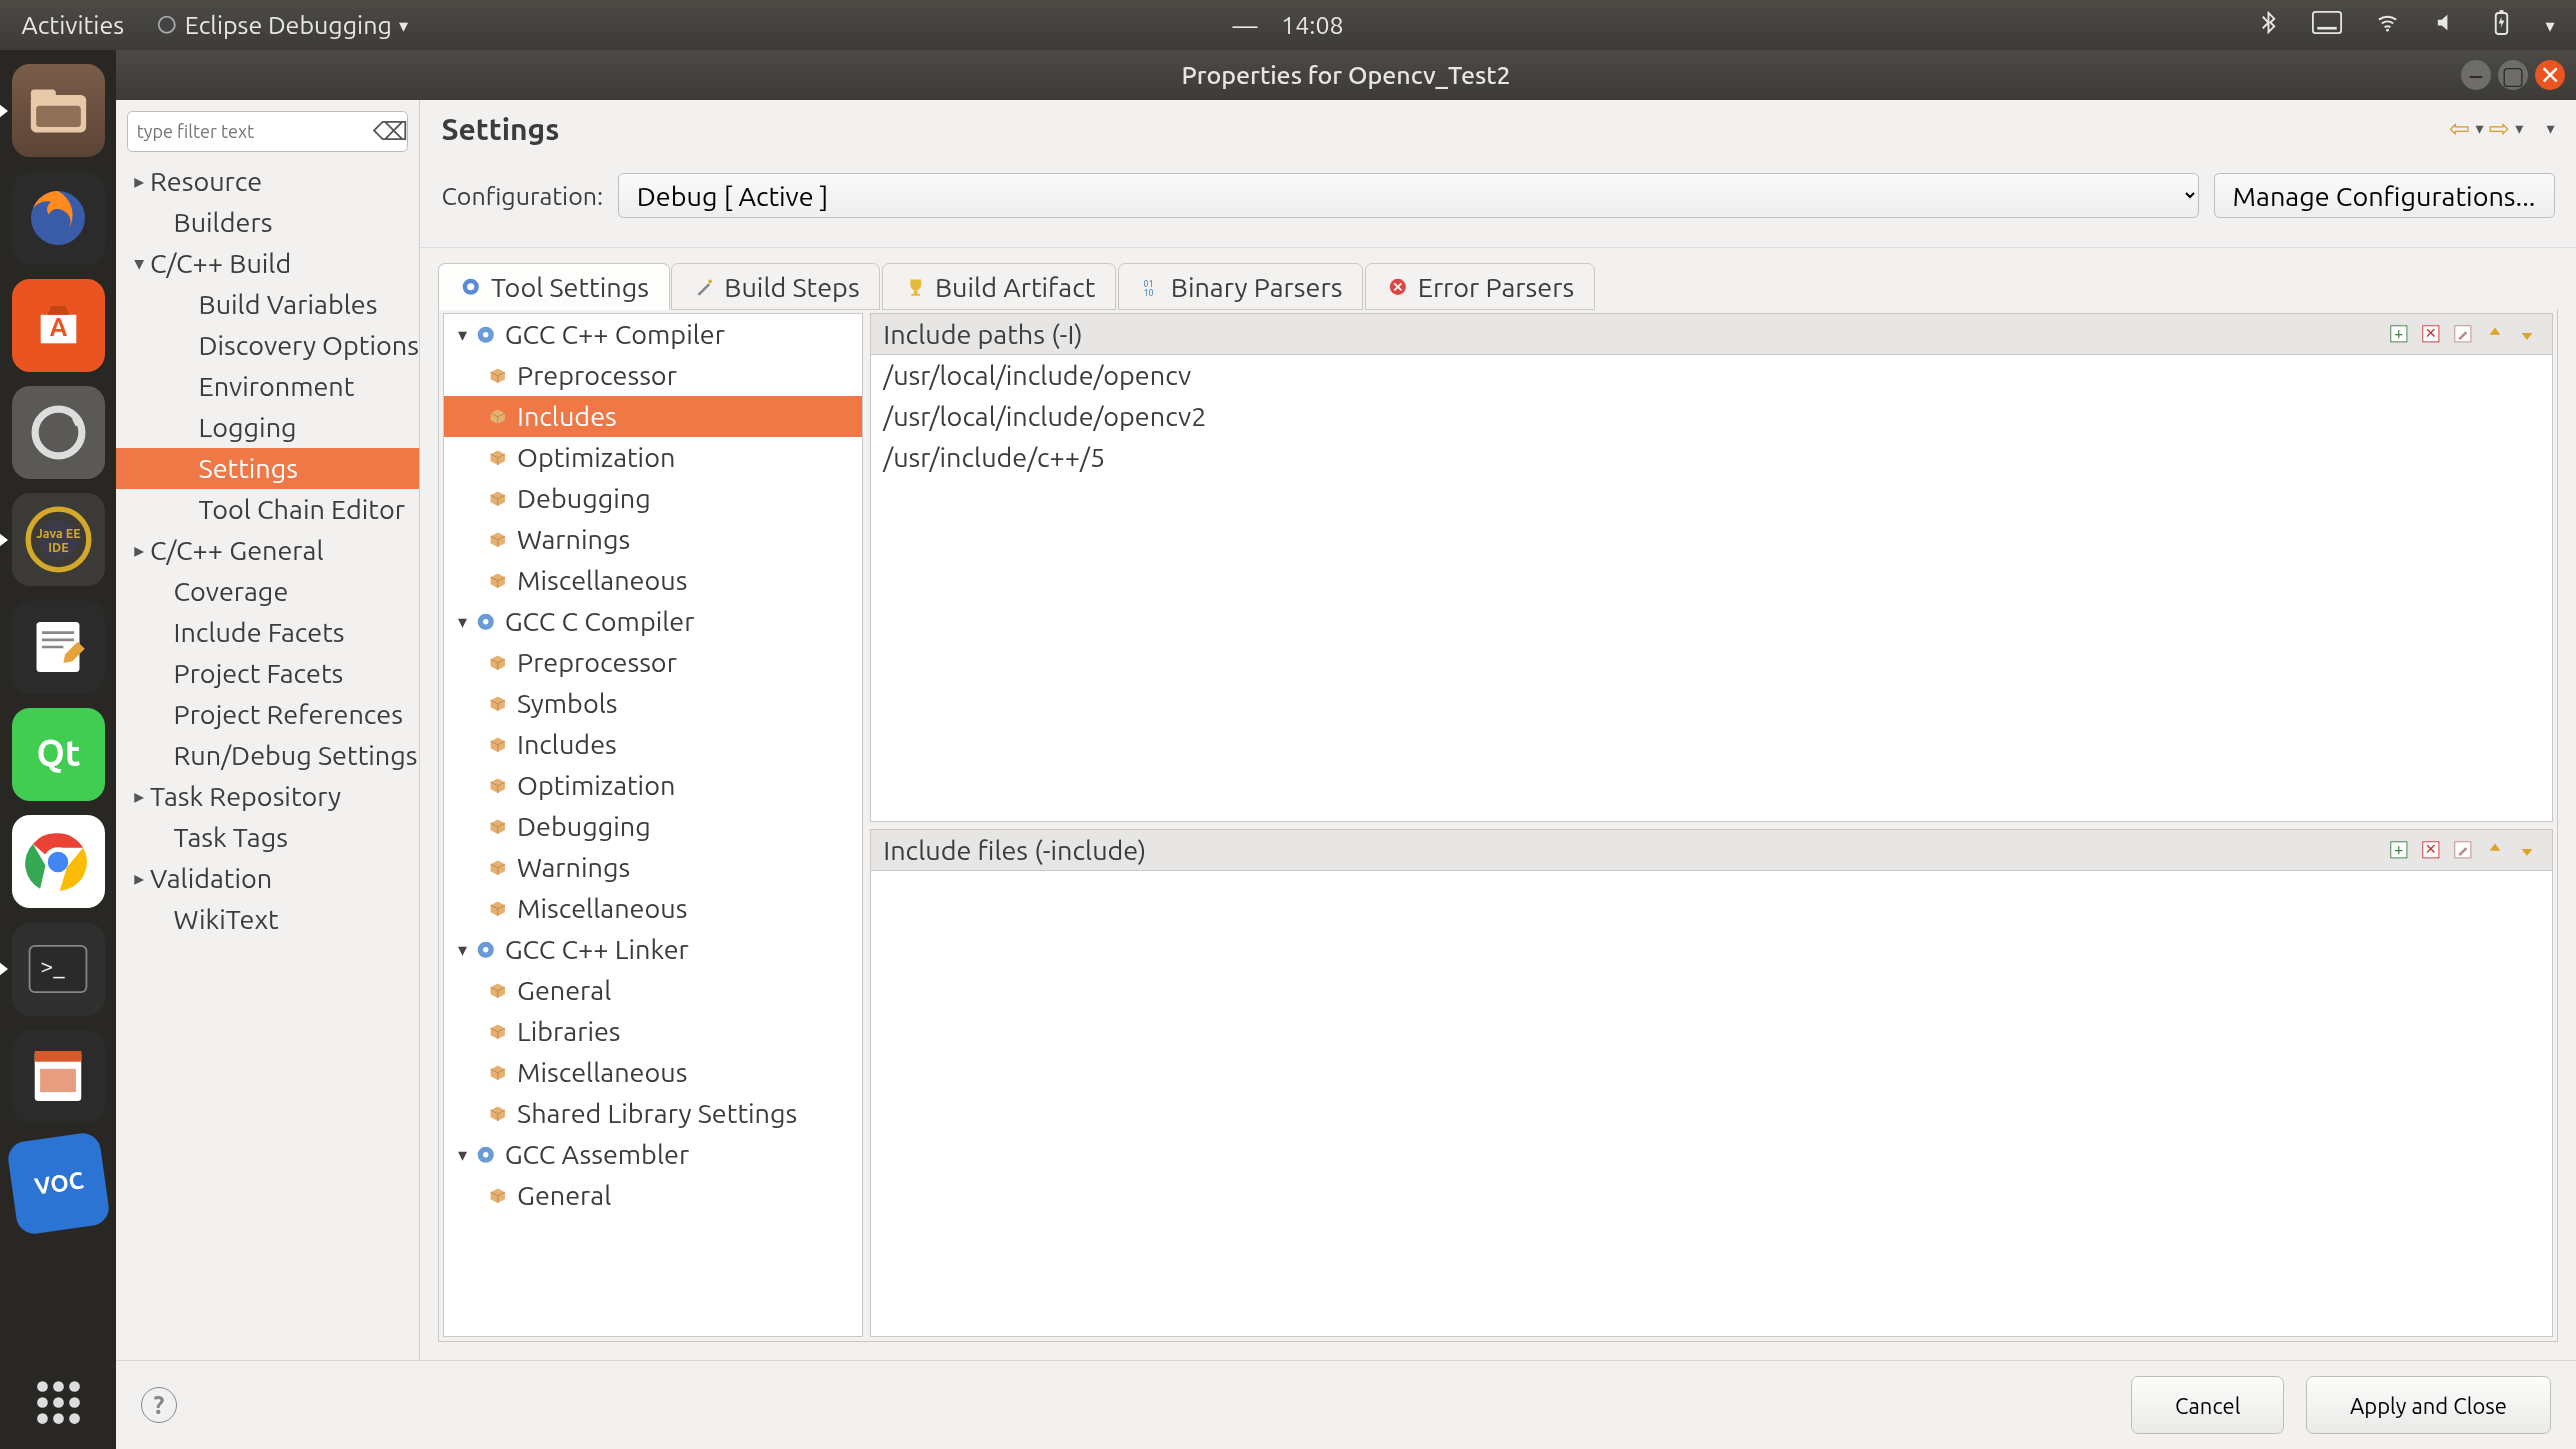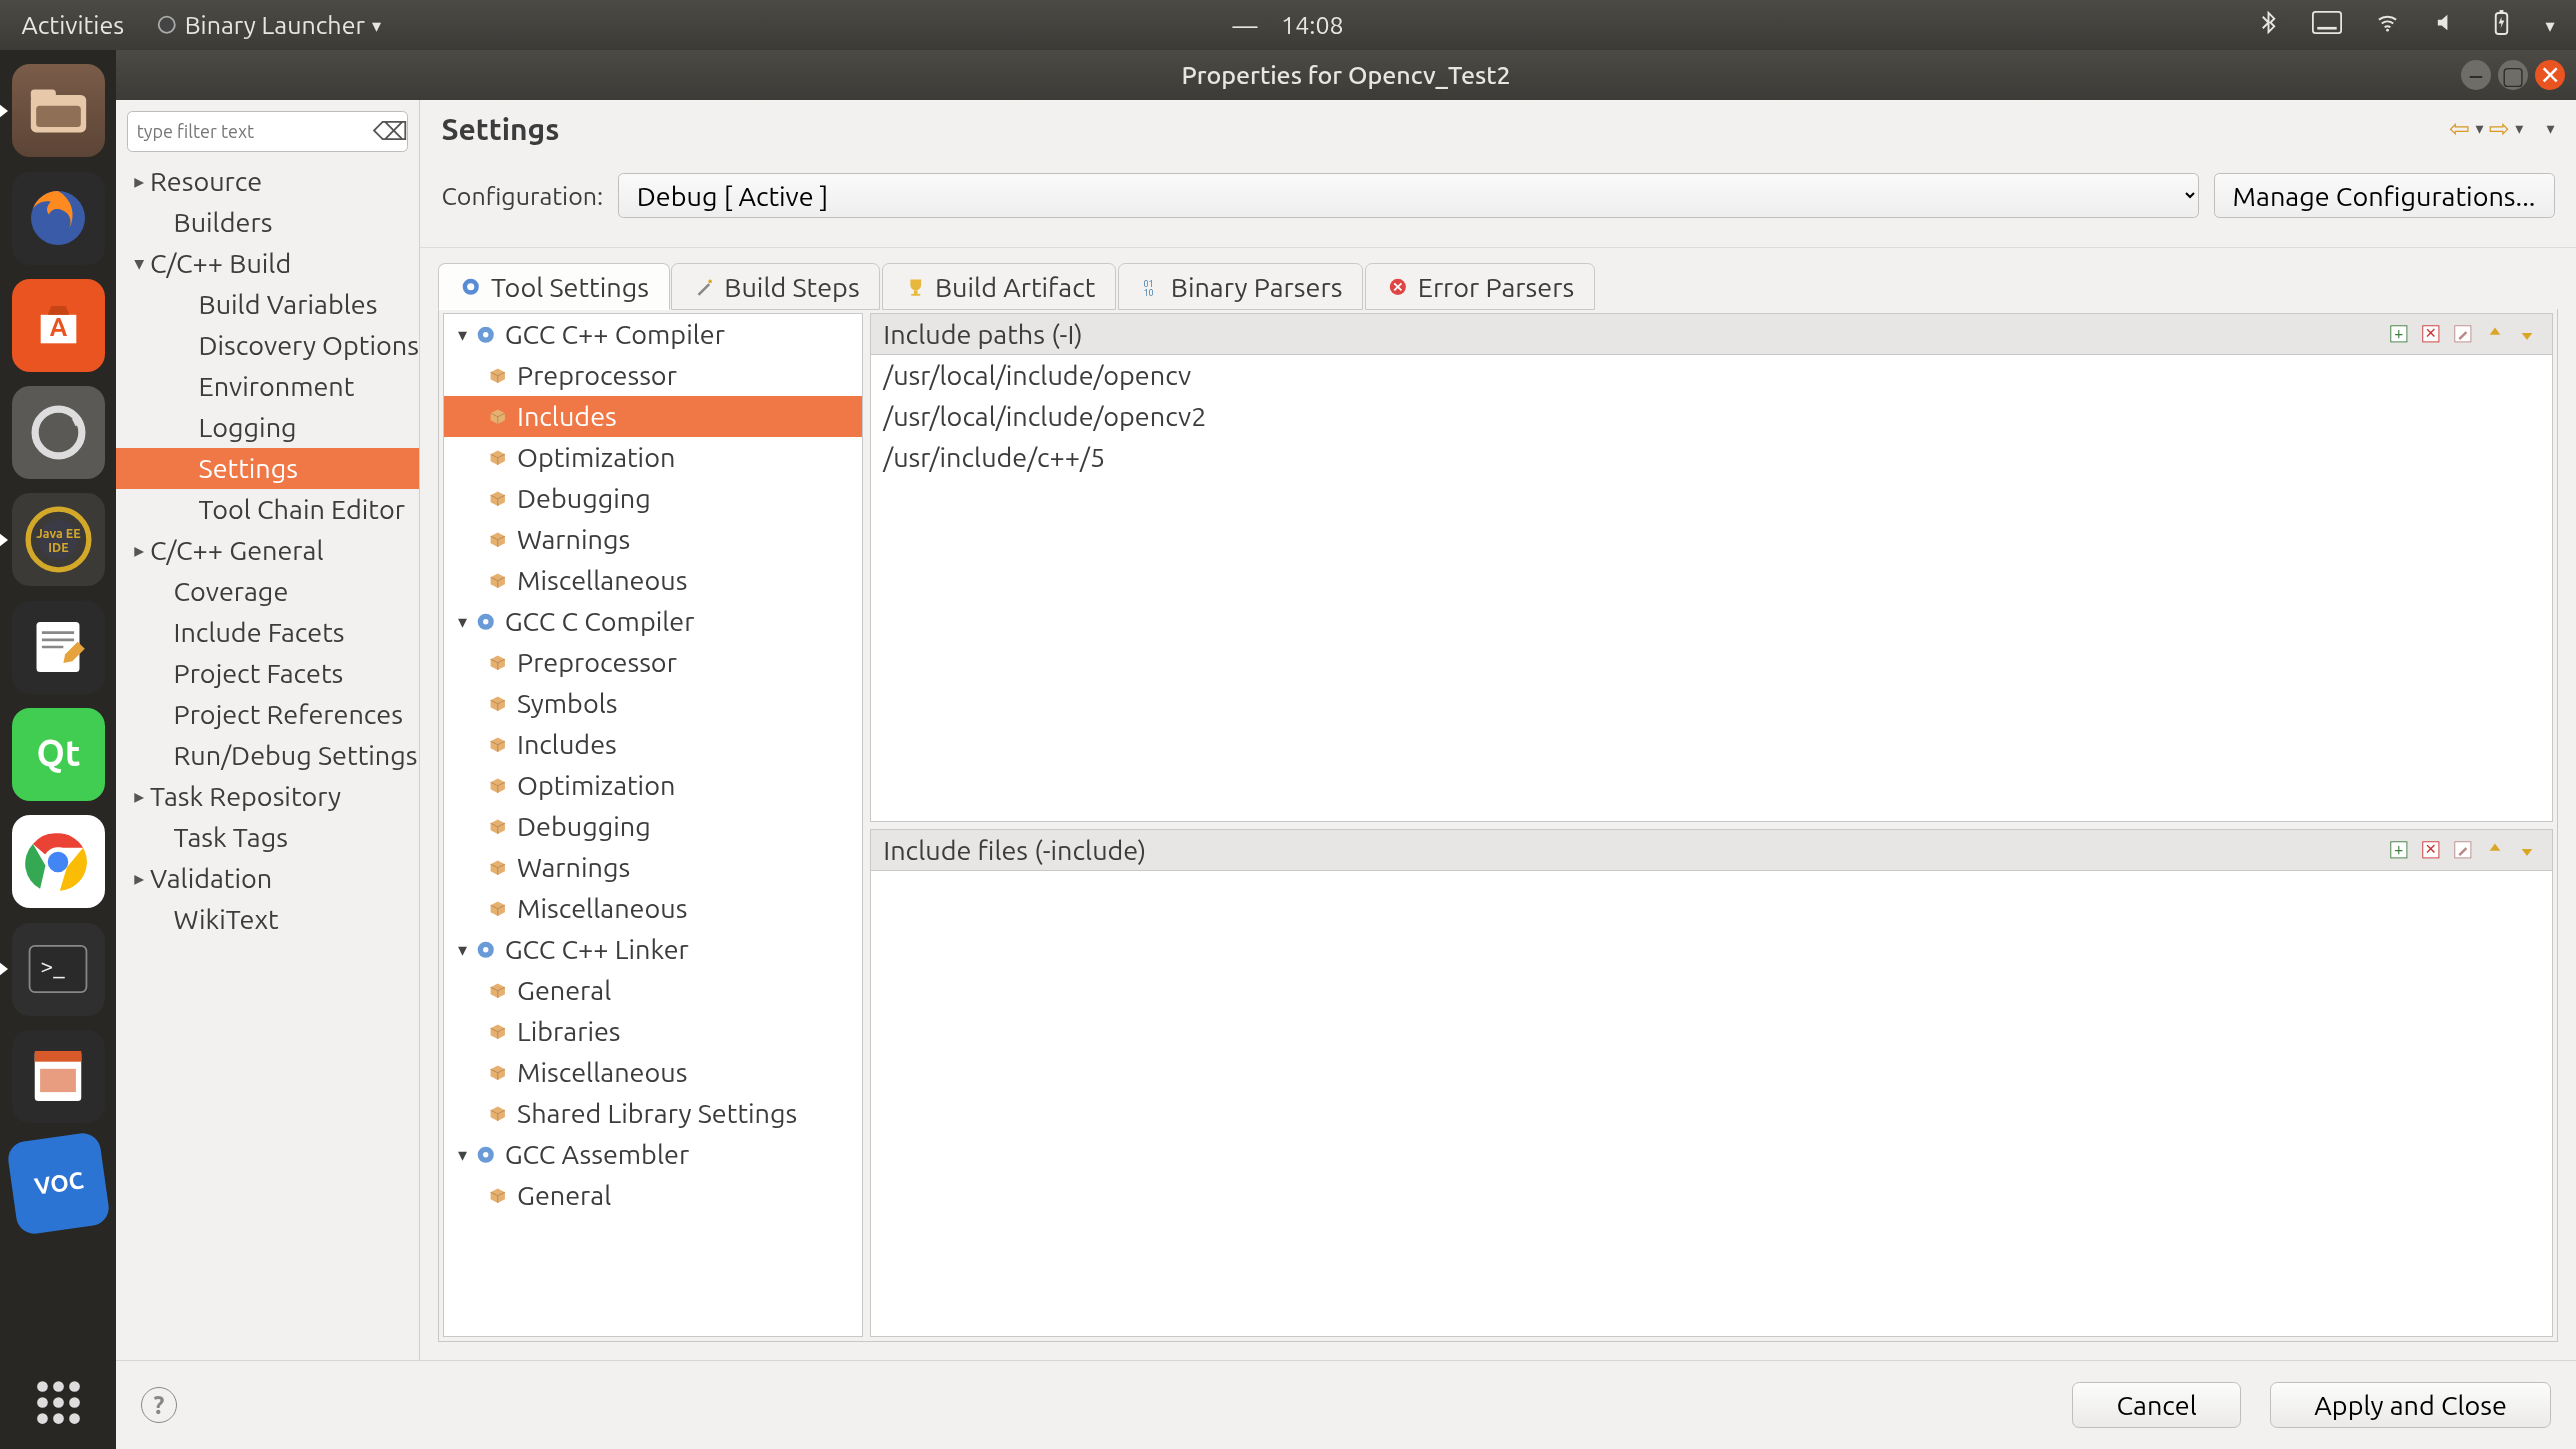--- a/index.html
+++ b/index.html
@@ -133,35 +133,35 @@
 .footer {
   height:89px; border-top:0.9px solid #d7d6d4; display:flex; align-items:center;
   padding:0 25px;
 }
 .footer .help {
   width:36px; height:36px; border:1.8px solid #888; border-radius:50%;
   display:flex; align-items:center; justify-content:center; color:#888; font-weight:bold;
 }
 .footer .btns { margin-left:auto; display:flex; gap:21.5px;}
 .footer button {
-  height:46px; padding:0 43px; border:0.9px solid #bfbebc; border-radius:7.2px;
-  background:linear-gradient(#fcfcfb,#ebeae8); font-size:27px;margin-left:8px;
+  height:58px; padding:0 43px; border:0.9px solid #bfbebc; border-radius:7.2px;
+  background:linear-gradient(#fcfcfb,#ebeae8); font-size:22px;
 }
 </style>
 </head>
 <body>
 
 <div class="ubuntu-top">
   <span class="item">Activities</span>
   <span style="width:32px"></span>
   <span class="item">
     <svg width="21.5" height="21.5" viewBox="0 0 24 24">
         <circle cx="12" cy="12" r="9" fill="#444" stroke="#aaa" stroke-width="2"></circle>
       </svg>
-    <span>Binary Launcher</span>
+    <span>Eclipse Debugging</span>
     <span style="font-size:18px">▾</span>
   </span>
   <span class="center item">
     <span style="letter-spacing:3.6px">—</span>&nbsp;
     <span>14:08</span>
   </span>
   <div class="right">
     <span><svg width="23" height="23" viewBox="0 0 24 24">
           <path d="M12 2l6 6-4 4 4 4-6 6V2z M12 12L6 6m0 12l6-6" stroke="#e8e6e1" stroke-width="2" fill="none"></path>
         </svg></span>

